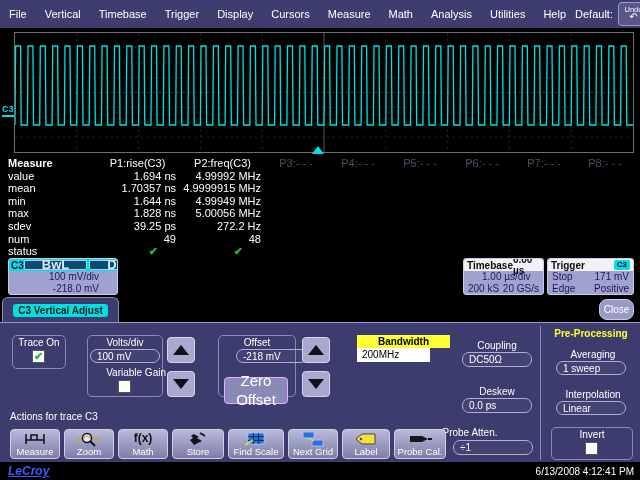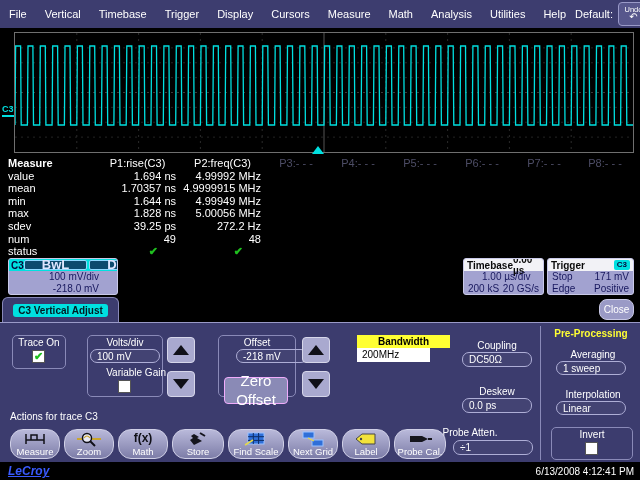--- a/index.html
+++ b/index.html
@@ -84,21 +84,21 @@
     border:1px solid #f0abfc;border-radius:4px;color:#fff;font-size:15px;text-align:center;line-height:1.25;
     display:flex;align-items:center;justify-content:center;margin-top:8px;}
   #bw-label{position:absolute;left:357px;top:12px;width:93px;height:13px;background:var(--yellow);
     color:#000;font-weight:bold;text-align:center;line-height:13px;}
   #bw-field{position:absolute;left:357px;top:25px;width:73px;height:14px;background:#fff;color:#000;
     padding-left:5px;line-height:14px;}
   #pp-divider{position:absolute;left:540px;top:3px;width:1px;height:134px;background:#8a8ab8;}
   .yellow-text{color:var(--yellow);font-weight:bold;}
   #actions-lbl{position:absolute;left:10px;top:88px;font-size:10px;}
   .act-btn{position:absolute;top:106px;height:30px;background:linear-gradient(#b9b9da,#7d7da8);
-    border:1px solid #cfcfe6;border-radius:13px;display:flex;flex-direction:column;align-items:center;justify-content:flex-end;
+    border:1px solid #cfcfe6;border-radius:4px;display:flex;flex-direction:column;align-items:center;justify-content:flex-end;
     padding-bottom:1px;color:#fff;font-size:9.5px;line-height:1.1;}
   .act-icon{height:16px;display:flex;align-items:center;justify-content:center;}
 
   
   #statusbar{position:absolute;left:0;top:462px;width:640px;height:18px;background:#000;color:#fff;
     display:flex;align-items:center;font-size:10px;}
   #brand{color:#3a5bff;font-weight:bold;font-style:italic;font-size:12px;text-decoration:underline;margin-left:8px;}
   #datetime{margin-left:auto;margin-right:6px;}
 </style>
 </head>

